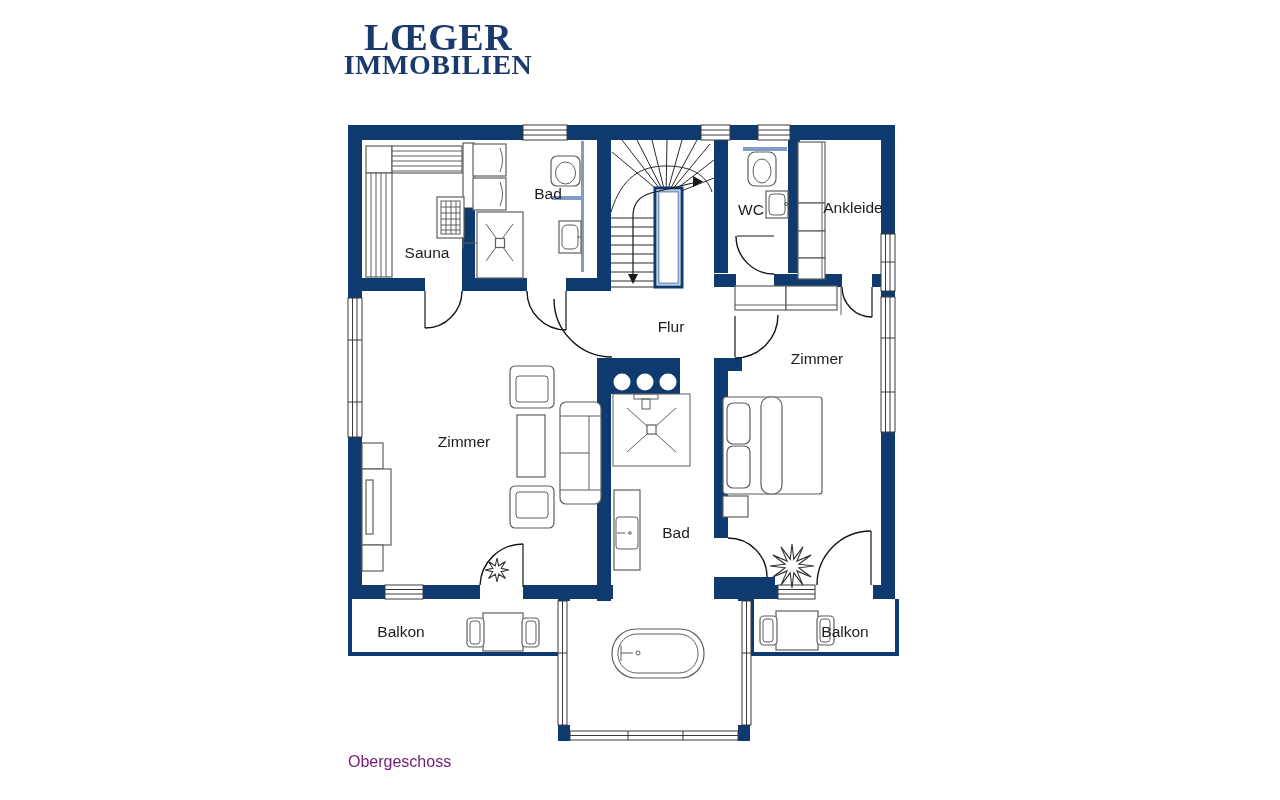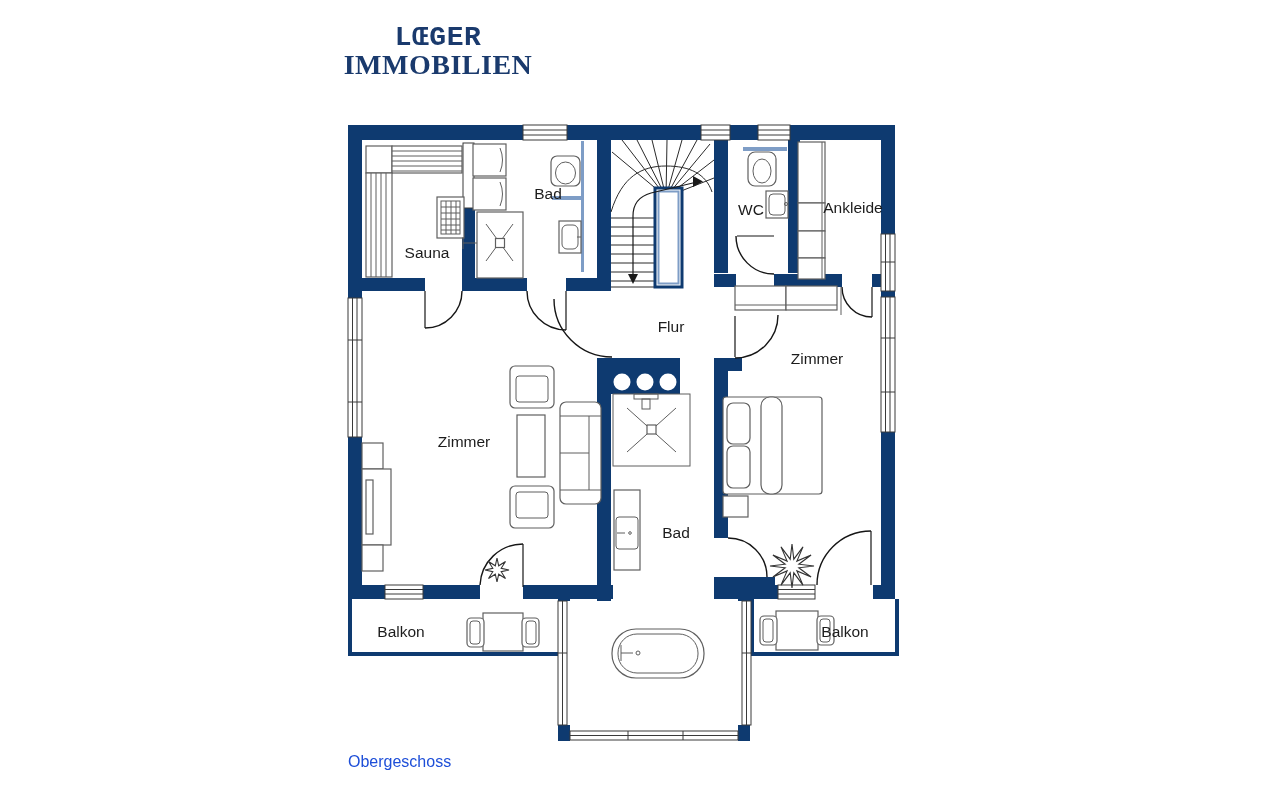--- a/index.html
+++ b/index.html
@@ -7,23 +7,23 @@
     --accent:#7e9dc6;
     --logo:#1a3a6d;
     --label:#1c1c1c;
   }
   *{margin:0;padding:0;box-sizing:border-box}
   html,body{width:1280px;height:800px;background:#fff;overflow:hidden;
     font-family:"Liberation Sans",sans-serif;}
   .stage{position:relative;width:1280px;height:800px;background:#fff;}
   .logo{position:absolute;left:340px;top:24px;width:196px;text-align:center;
     color:var(--logo);font-family:"Liberation Serif",serif;font-weight:bold;}
-  .logo-line1{font-size:28px;line-height:27px;letter-spacing:.5px;font-family:Liberation Mono, monospace;}
+  .logo-line1{font-size:38px;line-height:27px;letter-spacing:.5px;}
   .logo-line2{font-size:28px;line-height:27px;letter-spacing:.5px;}
-  .floor-label{position:absolute;left:348px;top:753px;font-size:16px;color:#1d4ed8;}
+  .floor-label{position:absolute;left:348px;top:753px;font-size:16px;color:#701a75;}
   svg{position:absolute;left:0;top:0;}
   .wall{fill:var(--wall);stroke:none}
   .thinwall{fill:var(--accent)}
   .win{fill:#fff;stroke:#3a3a3a;stroke-width:1}
   .winline{stroke:#3a3a3a;stroke-width:1}
   .fx{fill:#fff;stroke:#5f5f5f;stroke-width:1.2}
   .fxl{stroke:#5f5f5f;stroke-width:1;fill:none}
   .tread{stroke:#2a2a2a;stroke-width:1;fill:none}
   .walk{stroke:#1a1a1a;stroke-width:1.2;fill:none}
   .arrowhead{fill:#1a1a1a;stroke:none}

